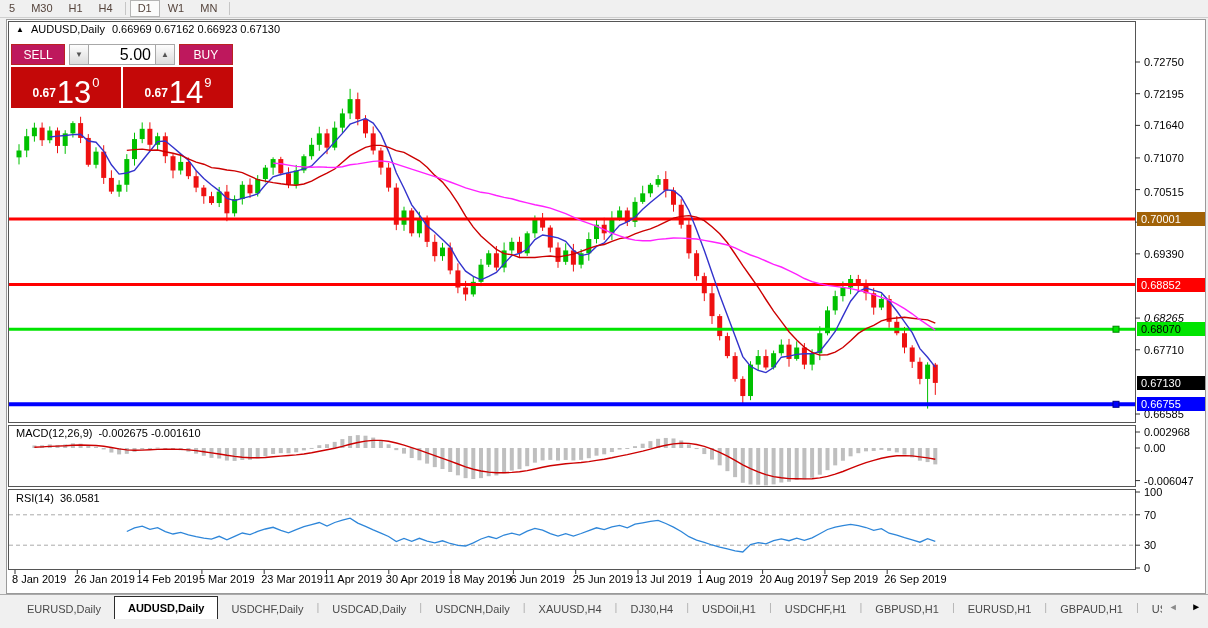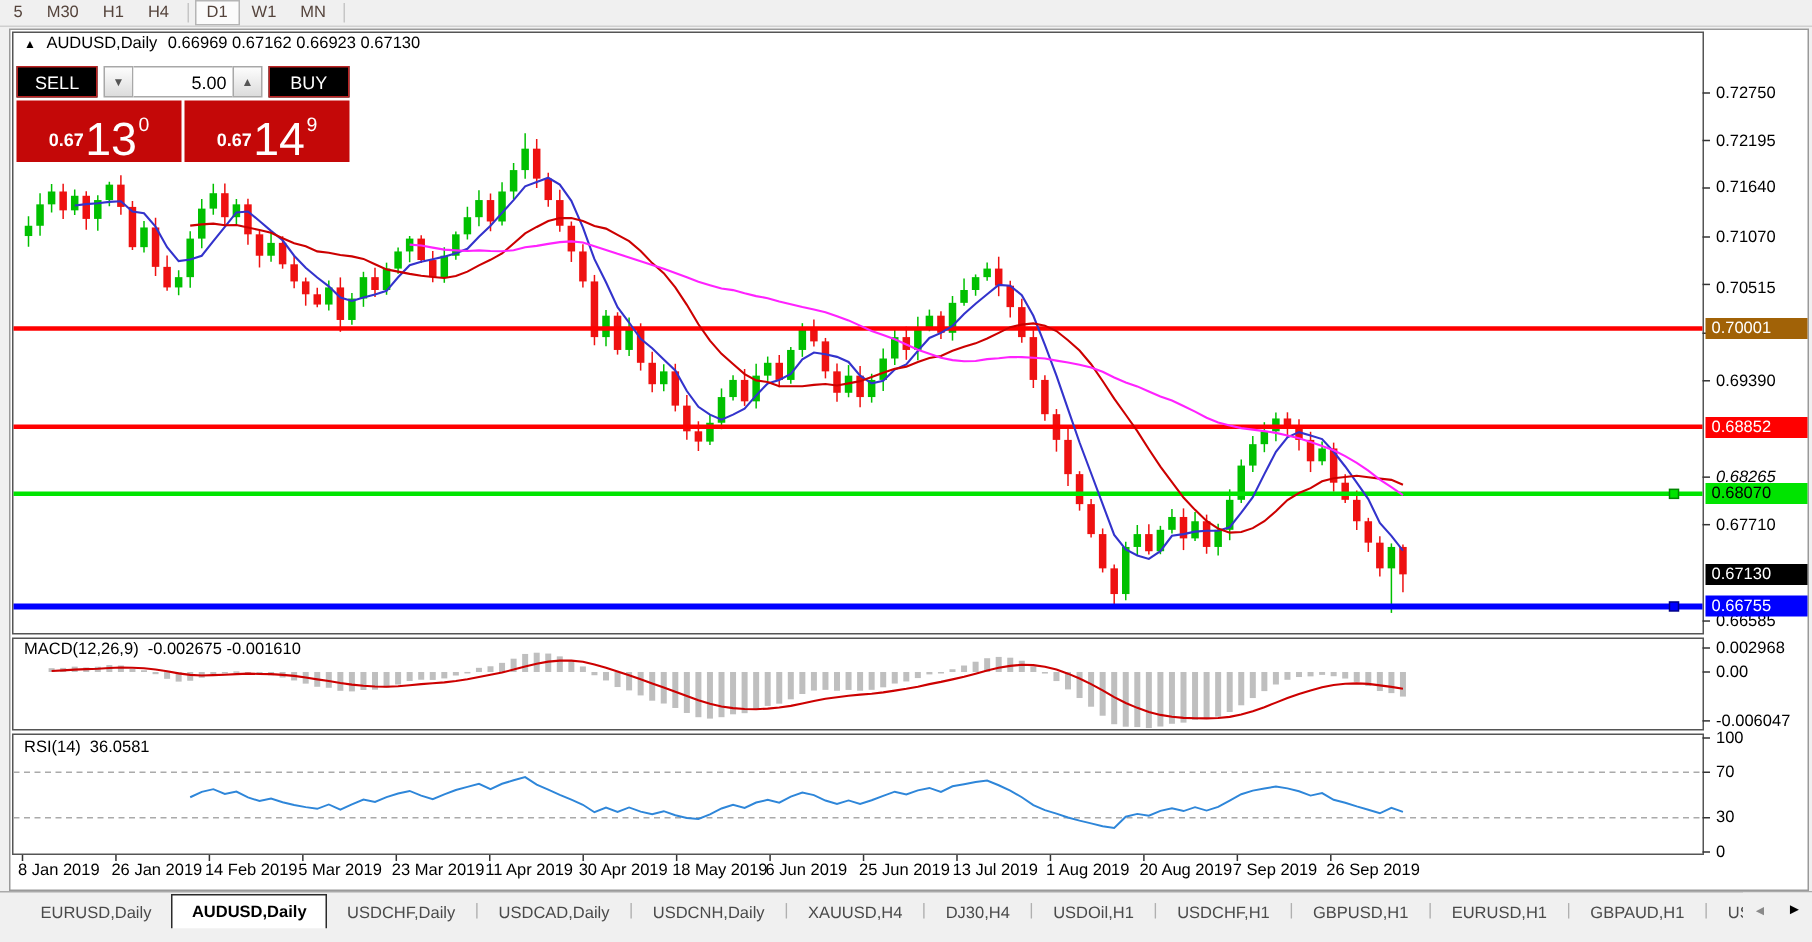--- a/index.html
+++ b/index.html
@@ -8,23 +8,23 @@
   .tf-btn{height:15px;line-height:15px;padding:0 7px;font-size:11px;color:#55443c;border:1px solid transparent;cursor:default;}
   .tf-btn.active{background:#fbfbfb;border:1px solid #b5b5b5;}
   .toolbar-sep{width:1px;height:13px;background:#c6c6c6;margin:0 4px;}
   .chart-window{position:absolute;left:6px;top:19px;width:1198px;height:573px;background:#ffffff;border:1px solid #9a9a9a;}
   svg.chart{position:absolute;left:0;top:0;}
   .chart-title{position:absolute;left:9px;top:3px;font-size:11px;color:#000;display:flex;gap:7px;align-items:center;white-space:nowrap;}
   .collapse{font-size:8px;color:#000;}
   .ind-label{position:absolute;left:9px;font-size:11px;color:#000;white-space:nowrap;display:flex;gap:6px;}
   .trade-panel{position:absolute;left:4px;top:24px;width:222px;}
   .tp-row1{display:flex;height:21px;}
-  .btn-sell,.btn-buy{width:55px;background:#000000;color:#fff;font-size:12px;display:flex;align-items:center;justify-content:center;border:1px solid #b22;cursor:pointer;}
+  .btn-sell,.btn-buy{width:55px;background:#be185d;color:#fff;font-size:12px;display:flex;align-items:center;justify-content:center;border:1px solid #b22;cursor:pointer;}
   .spin-btn{width:19px;background:linear-gradient(#fdfdfd,#dcdcdc);border:1px solid #a8a8a8;color:#555;font-size:8px;display:flex;align-items:center;justify-content:center;cursor:pointer;}
-  .vol-input{width:62px;border:1px solid #a8a8a8;border-left:none;border-right:none;text-align:right;font-size:12px;padding:0 4px 0 0;outline:none;font-family:"Liberation Sans",sans-serif;}
+  .vol-input{width:62px;border:1px solid #a8a8a8;border-left:none;border-right:none;text-align:right;font-size:16px;padding:0 4px 0 0;outline:none;font-family:"Liberation Sans",sans-serif;}
   .tp-row2{display:flex;gap:2px;margin-top:2px;}
   .price-box{width:123px;height:41px;background:#c40808;color:#fff;display:flex;align-items:flex-end;justify-content:center;padding-bottom:2px;box-sizing:border-box;}
   .pb-small{font-size:12px;font-weight:700;margin-bottom:6px;}
   .pb-big{font-size:31px;line-height:27px;margin:0 1px;}
   .pb-sup{font-size:13px;margin-bottom:16px;}
   .axis-label{position:absolute;left:1137px;font-size:11px;color:#000;height:14px;line-height:14px;white-space:nowrap;}
   .axis-label.box{left:1130px;width:68px;padding-left:4px;box-sizing:border-box;}
   .tabbar{position:absolute;left:0;top:594px;width:1208px;height:25px;background:#f0f0f0;border-top:1px solid #aaa;display:flex;align-items:flex-end;overflow:hidden;padding-left:14px;box-sizing:border-box;}
   .tab{height:19px;line-height:19px;padding:0 13px;font-size:11px;color:#4a4a4a;white-space:nowrap;cursor:pointer;}
   .tab.active{background:#fff;border:1px solid #2b2b2b;border-bottom:none;font-weight:700;color:#000;height:22px;line-height:22px;}

